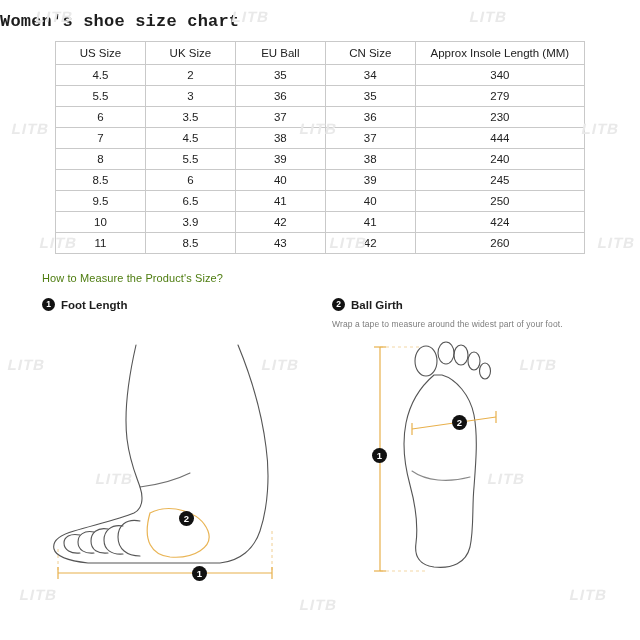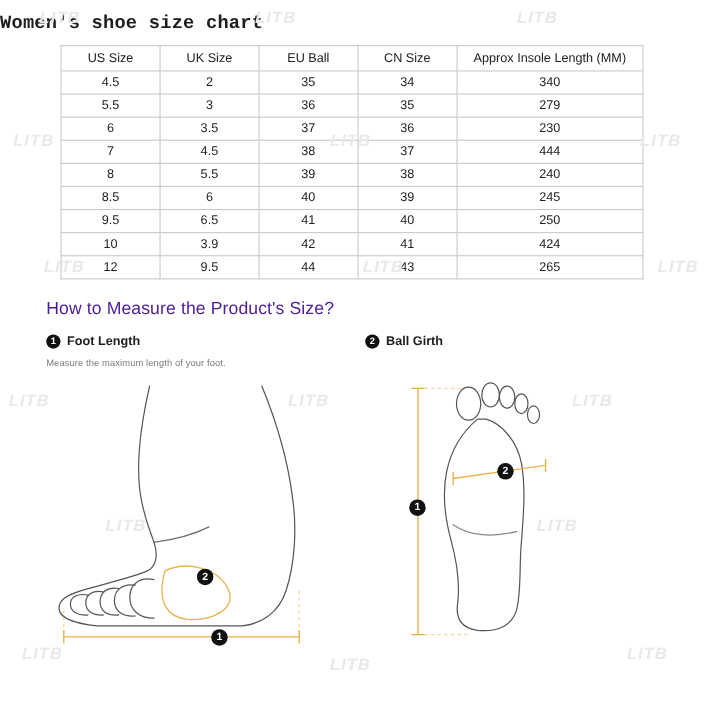--- a/index.html
+++ b/index.html
@@ -65,22 +65,22 @@
     line-height: 22px;
   }
   table.size-chart col.c1 { width: 17%; }
   table.size-chart col.c2 { width: 17%; }
   table.size-chart col.c3 { width: 17%; }
   table.size-chart col.c4 { width: 17%; }
   table.size-chart col.c5 { width: 32%; }
 
   .measure-q {
     padding: 18px 0 0 42px;
-    font-size: 16px;
-    color: #4c1d95;
+    font-size: 11px;
+    color: #4d7c0f;
     letter-spacing: 0.1px;
   }
   .cols {
     display: flex;
     padding: 14px 0 0 0;
   }
   .col {
     width: 50%;
     padding-left: 42px;
   }
@@ -226,45 +226,45 @@
           <td>250</td>
         </tr>
         <tr>
           <td>10</td>
           <td>3.9</td>
           <td>42</td>
           <td>41</td>
           <td>424</td>
         </tr>
         <tr>
-          <td>12</td>
-          <td>9.5</td>
-          <td>44</td>
+          <td>11</td>
+          <td>8.5</td>
           <td>43</td>
-          <td>265</td>
+          <td>42</td>
+          <td>260</td>
         </tr>
       </tbody>
     </table>
   </div>
 
   <div class="measure-q">How to Measure the Product's Size?</div>
 
   <div class="cols">
     <div class="col">
       <div class="step-head">
         <span class="badge">1</span>
         <span>Foot Length</span>
       </div>
-      <div class="step-desc">Measure the maximum length of your foot.</div>
     </div>
     <div class="col right">
       <div class="step-head">
         <span class="badge">2</span>
         <span>Ball Girth</span>
       </div>
+      <div class="step-desc">Wrap a tape to measure around the widest part of your foot.</div>
     </div>
   </div>
 
   <div class="figures">
 
     <div class="fig-left">
       <svg width="300" height="250" viewBox="0 0 300 250">
         <g fill="none" stroke="#555" stroke-width="1.1" stroke-linejoin="round" stroke-linecap="round">
 
           <path d="M112 10 C104 45, 100 78, 103 104 C106 128, 112 140, 116 152

